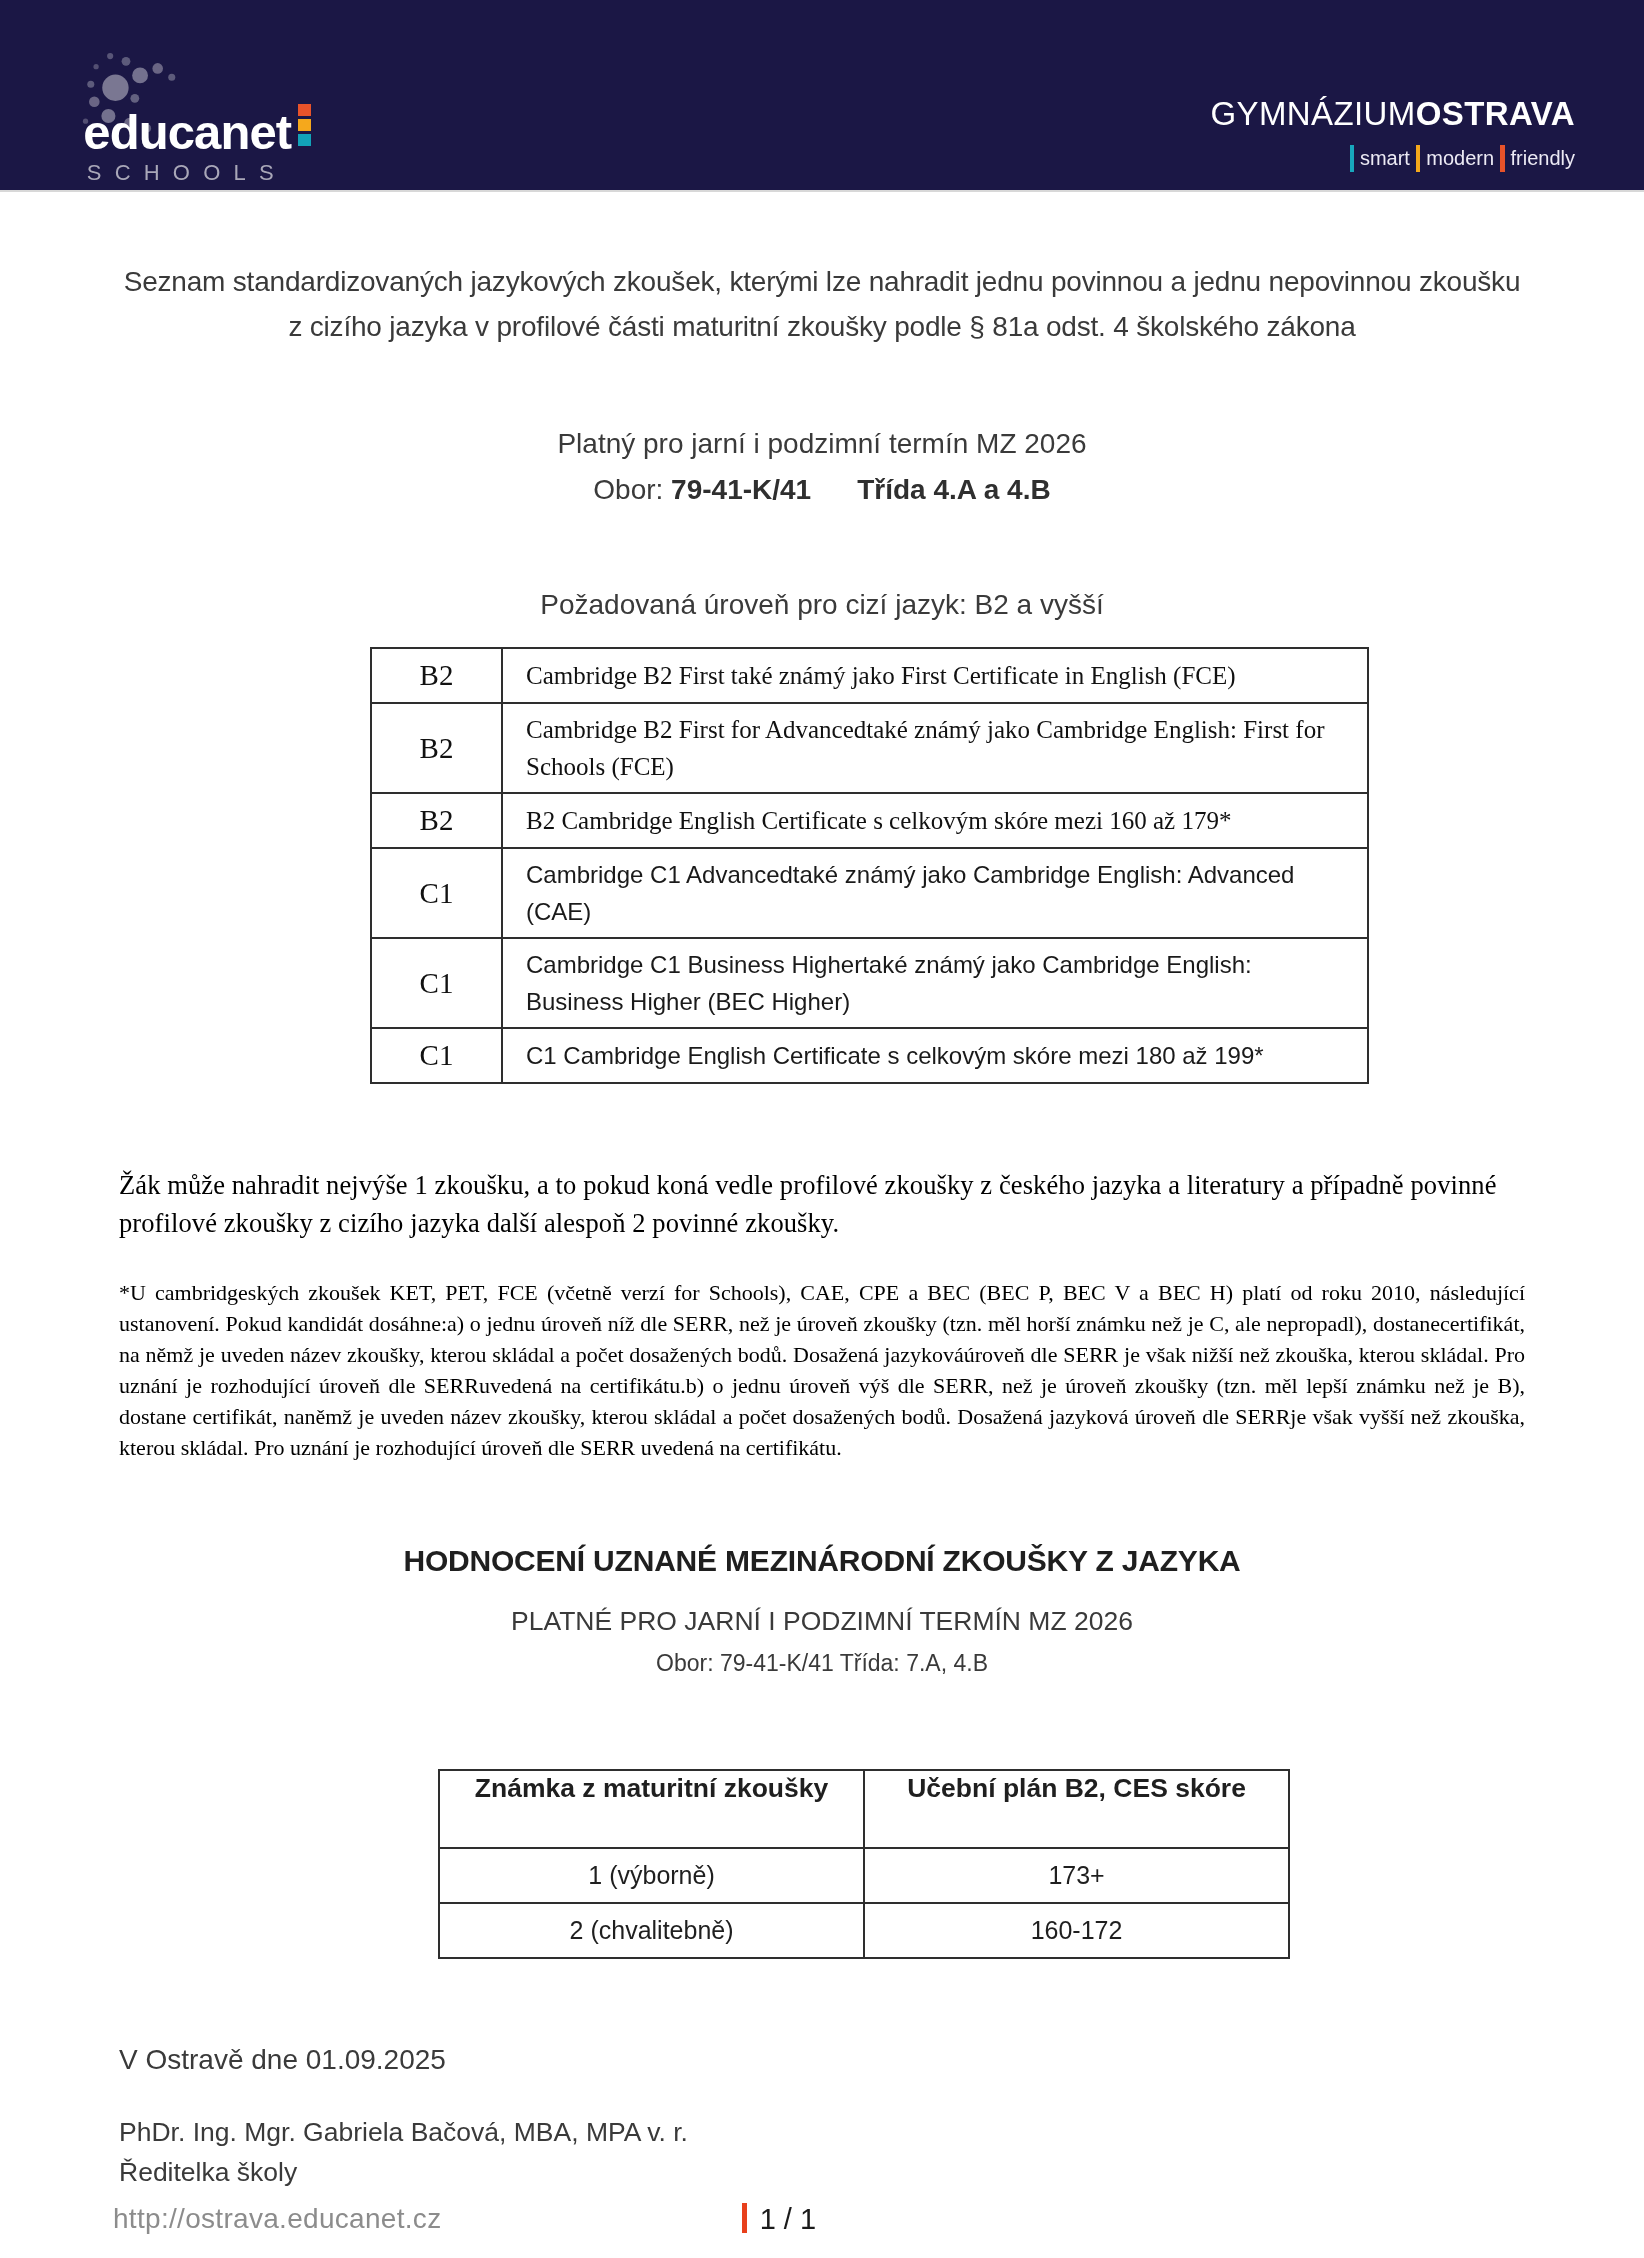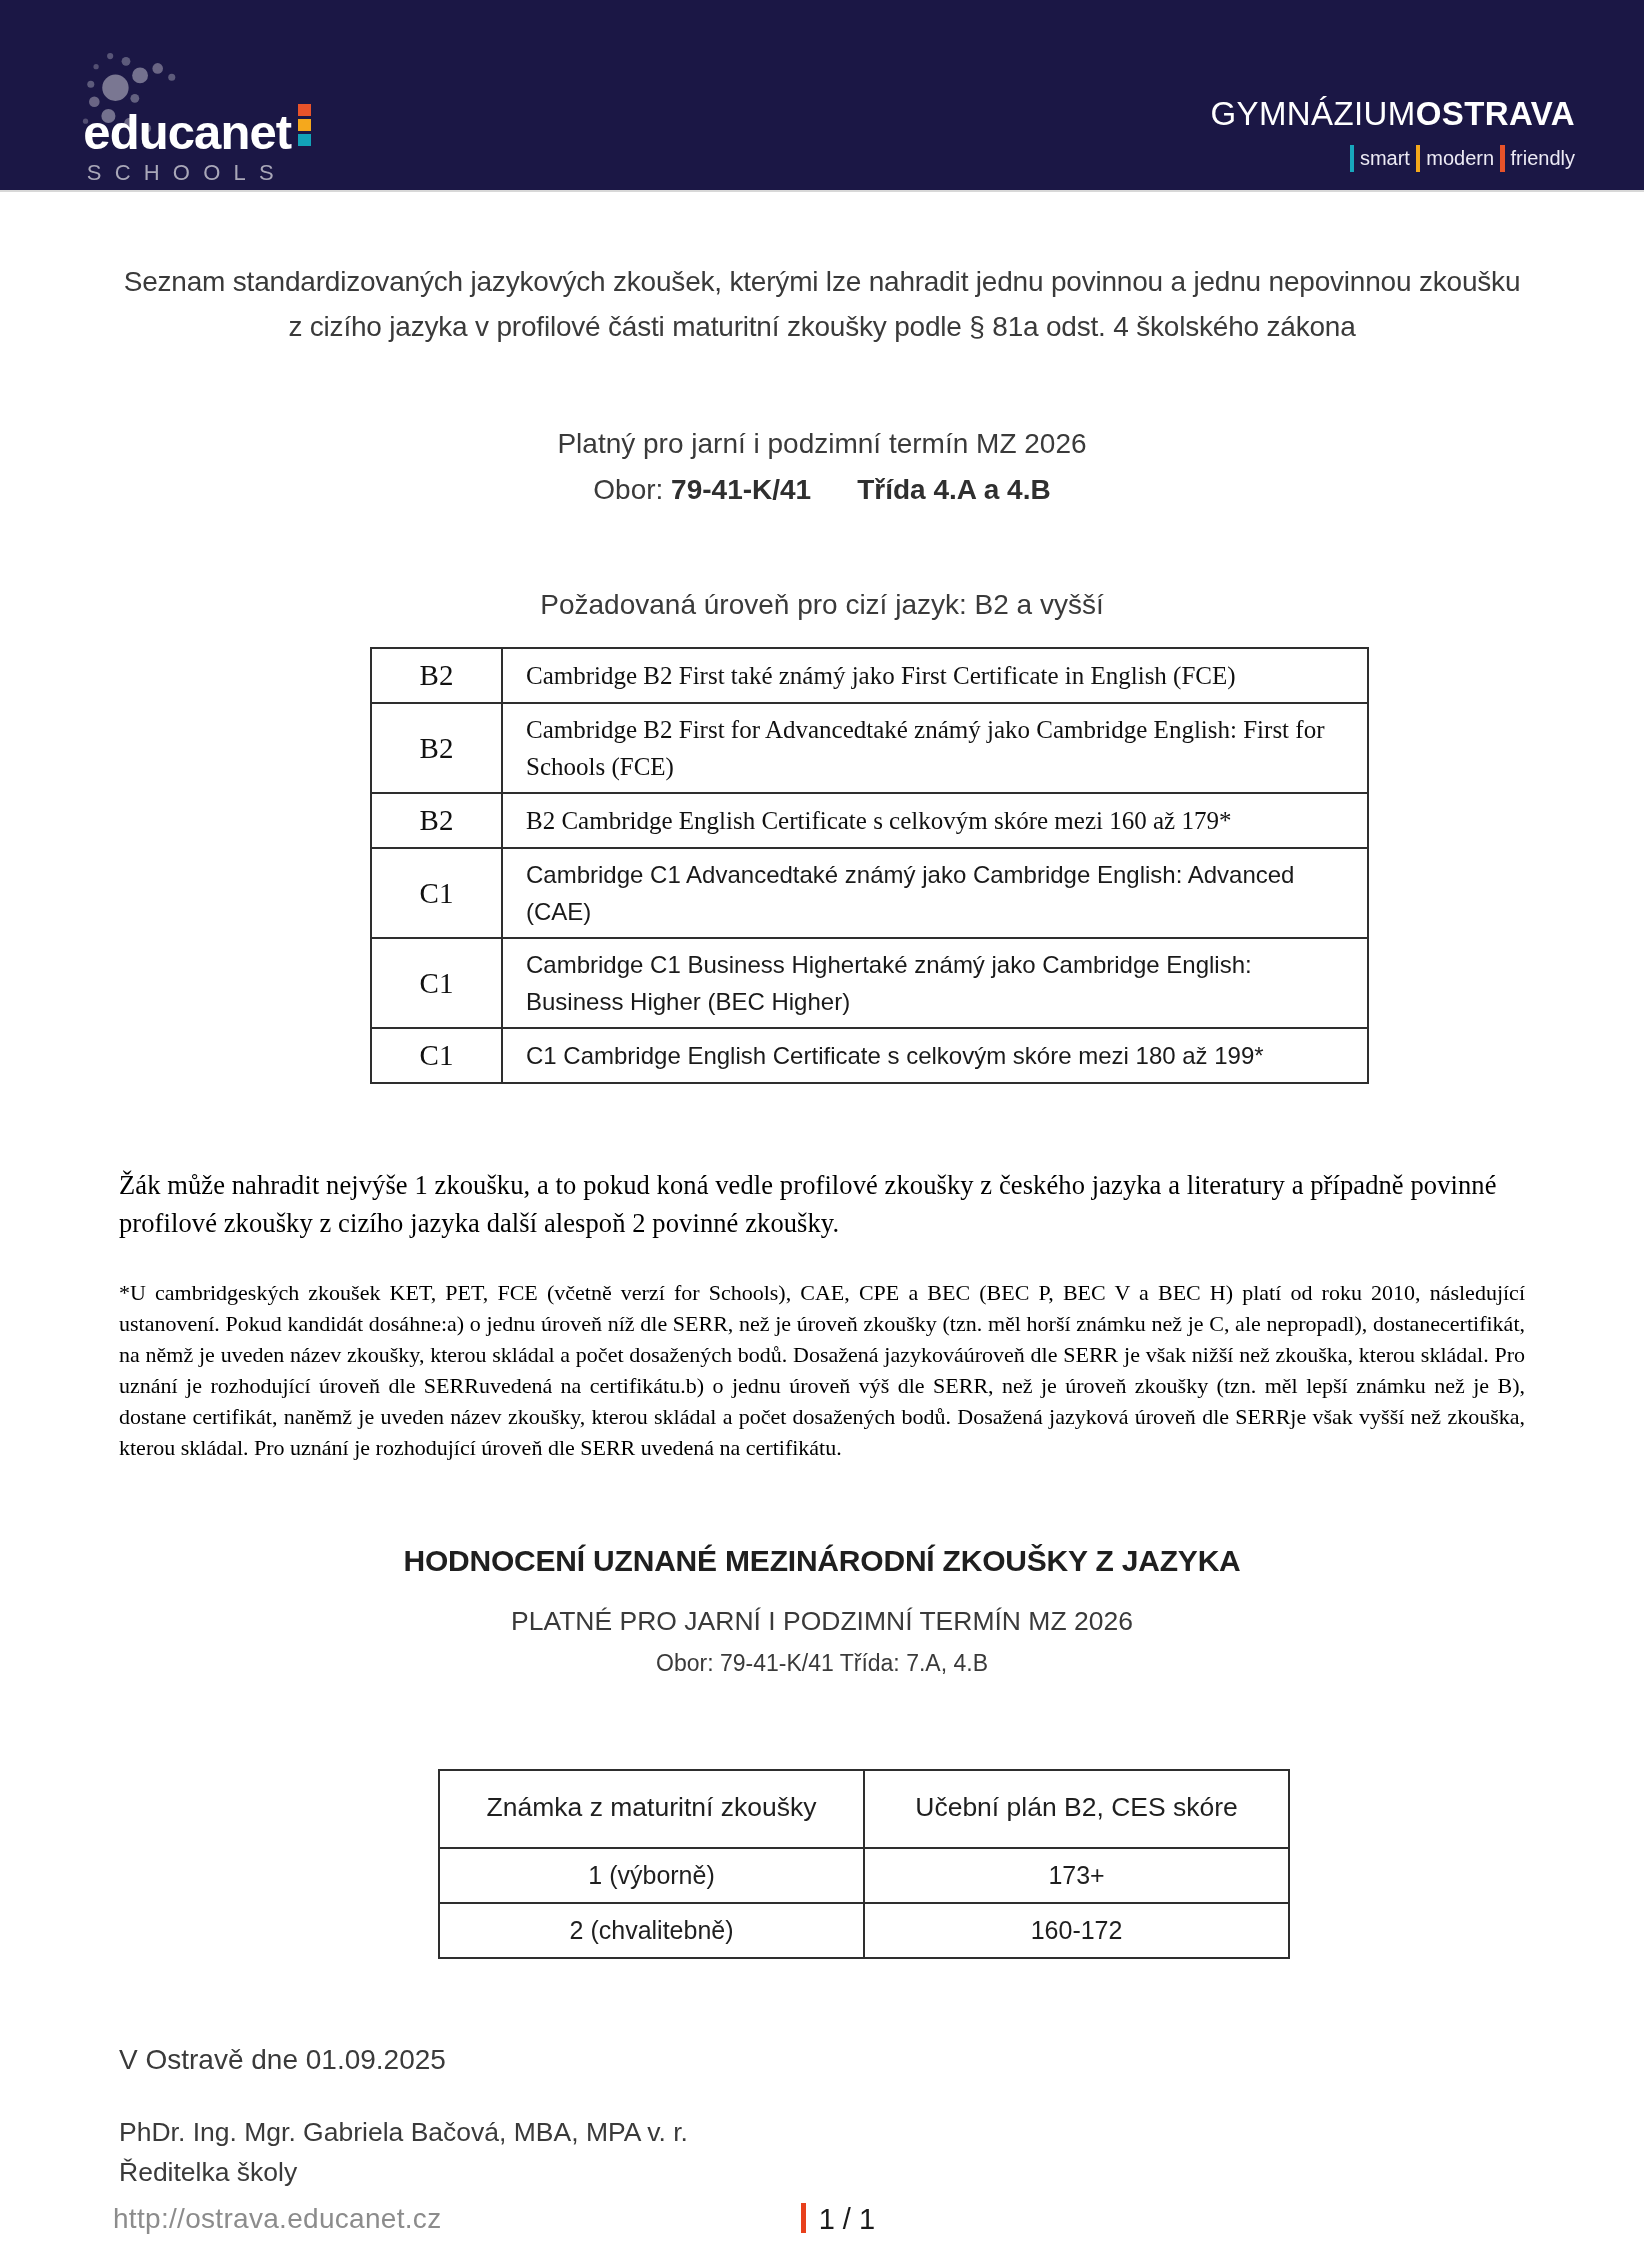--- a/index.html
+++ b/index.html
@@ -78,35 +78,35 @@
   
   .h2 { margin-top:81px; text-align:center; font-size:30px; font-weight:bold; color:#1f1f1f; letter-spacing:-0.2px; }
   .platne2 { margin-top:28px; text-align:center; font-size:26.5px; color:#3a3a3a; }
   .obor2 { margin-top:12.4px; text-align:center; font-size:23px; color:#3a3a3a; }
 
   table.grade {
     margin:92px 0 0 319px; width:852px; border-collapse:collapse;
   }
   table.grade td { border:2.6px solid #2e2e2e; text-align:center; color:#1f1f1f; }
   table.grade td.gh {
-    height:78px; vertical-align:top; padding-top:21px;
-    font-size:26.5px; font-weight:normal;
+    height:78px; vertical-align:top; padding-top:2px;
+    font-size:26.5px; font-weight:bold;
   }
   table.grade td.gc { height:55px; vertical-align:middle; font-size:25px; }
   table.grade col { width:426px; }
 
   
   .place-date { margin-top:85px; font-size:28px; color:#3a3a3a; }
   .sign-name  { margin-top:41px; font-size:26.5px; color:#3a3a3a; }
   .sign-role  { margin-top:8.8px; font-size:26.5px; color:#3a3a3a; }
 
   
   .footer { position:absolute; left:0; bottom:16px; width:100%; height:39px; }
   .footer-url { position:absolute; left:113px; top:0; font-size:28px; color:#8c8c8c; letter-spacing:0.3px; }
-  .footer-page { position:absolute; left:801px; top:0; display:flex; align-items:flex-start; gap:12.4px; }
+  .footer-page { position:absolute; left:742px; top:0; display:flex; align-items:flex-start; gap:12.4px; }
   .footer-bar { display:inline-block; width:5.3px; height:30px; background:#e8401c; }
   .footer-num { font-size:29px; color:#1a1a1a; }
 </style>
 </head>
 <body>
 
 <div class="page">
 
   <div class="band">
     <div class="logo-block">

